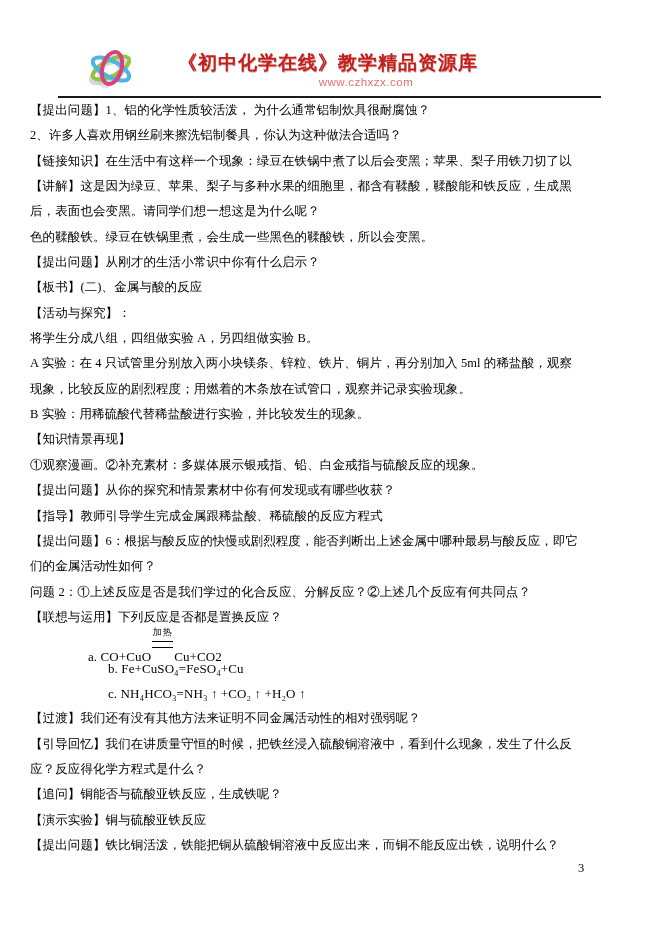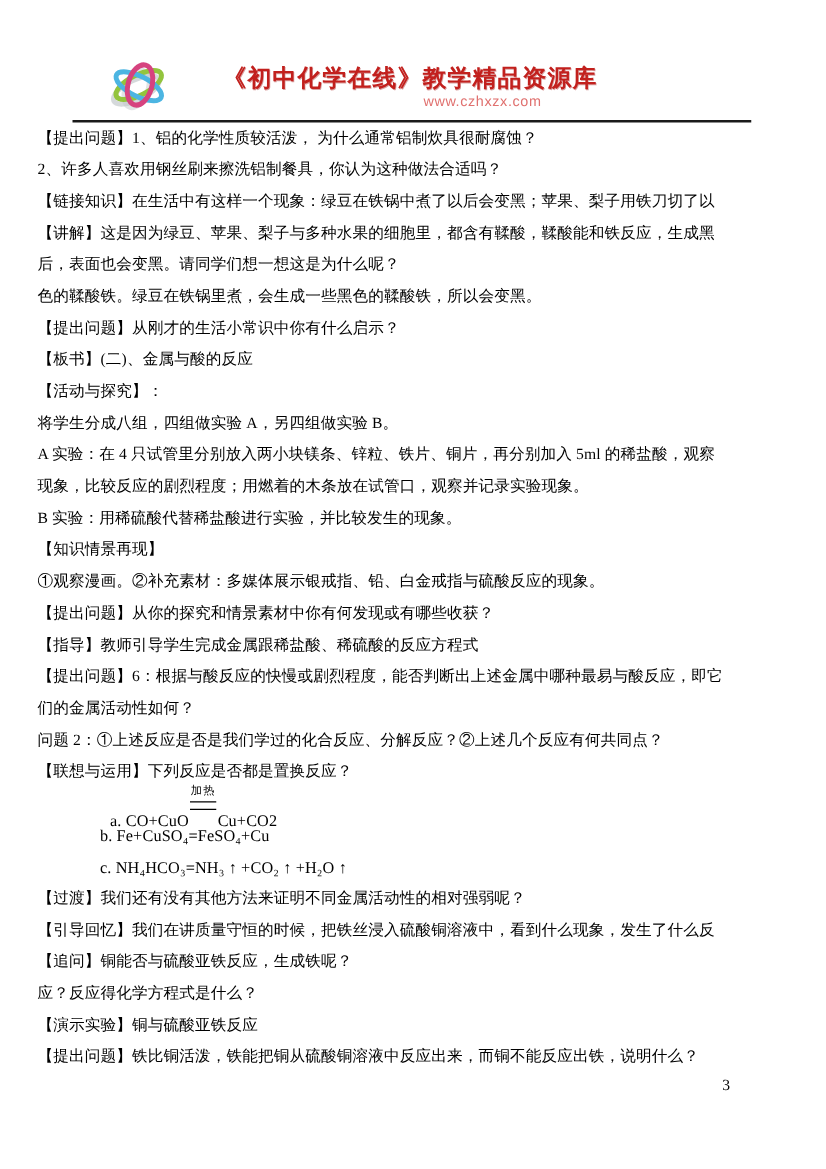--- a/index.html
+++ b/index.html
@@ -32,21 +32,21 @@
     text-align: left;
     font-size: 19px;
     font-weight: bold;
     letter-spacing: 1px;
     color: #c2201d;
     text-shadow: 0.5px 0.5px 0 rgba(160,20,20,0.4);
     white-space: nowrap;
   }
   .site-url {
     position: absolute;
-    left: 128px; top: 34px;
+    left: 108px; top: 34px;
     width: 400px;
     text-align: center;
     font-size: 11.5px;
     letter-spacing: 0.5px;
     color: #e0716f;
     font-family: "Liberation Sans", "DejaVu Sans", sans-serif;
   }
   
   .body-lines {
     position: absolute;
@@ -54,21 +54,21 @@
     width: 661px;
   }
   .line {
     height: 25.35px;
     line-height: 25.35px;
     padding-left: 30px;
     font-size: 12.5px;
     white-space: nowrap;
     letter-spacing: 0.1px;
   }
-  .line.eq  { padding-left: 80px; font-size: 13px; }
+  .line.eq  { padding-left: 108px; font-size: 13px; }
   .line.eqa { padding-left: 88px; }
   .dbleq {
     display: inline-block;
     position: relative;
     width: 21px; height: 7px;
     border-top: 1.5px solid #000;
     border-bottom: 1.5px solid #000;
     box-sizing: border-box;
     margin: 11px 1px;
     vertical-align: 2px;
@@ -134,21 +134,21 @@
       <div class="line">【指导】教师引导学生完成金属跟稀盐酸、稀硫酸的反应方程式</div>
       <div class="line">【提出问题】6：根据与酸反应的快慢或剧烈程度，能否判断出上述金属中哪种最易与酸反应，即它</div>
       <div class="line">们的金属活动性如何？</div>
       <div class="line">问题 2：①上述反应是否是我们学过的化合反应、分解反应？②上述几个反应有何共同点？</div>
       <div class="line">【联想与运用】下列反应是否都是置换反应？</div>
       <div class="line eq eqa"><span>a. CO+CuO</span><span class="dbleq"><span class="cond">加热</span></span><span>Cu+CO2</span></div>
       <div class="line eq">b. Fe+CuSO₄=FeSO₄+Cu</div>
       <div class="line eq">c. NH₄HCO₃=NH₃ ↑ +CO₂ ↑ +H₂O ↑</div>
       <div class="line">【过渡】我们还有没有其他方法来证明不同金属活动性的相对强弱呢？</div>
       <div class="line">【引导回忆】我们在讲质量守恒的时候，把铁丝浸入硫酸铜溶液中，看到什么现象，发生了什么反</div>
+      <div class="line">应？反应得化学方程式是什么？</div>
       <div class="line">【追问】铜能否与硫酸亚铁反应，生成铁呢？</div>
-      <div class="line">应？反应得化学方程式是什么？</div>
       <div class="line">【演示实验】铜与硫酸亚铁反应</div>
       <div class="line">【提出问题】铁比铜活泼，铁能把铜从硫酸铜溶液中反应出来，而铜不能反应出铁，说明什么？</div>
     </div>
 
   <div class="page-number">3</div>
 
 </div>
 
 </body></html>

